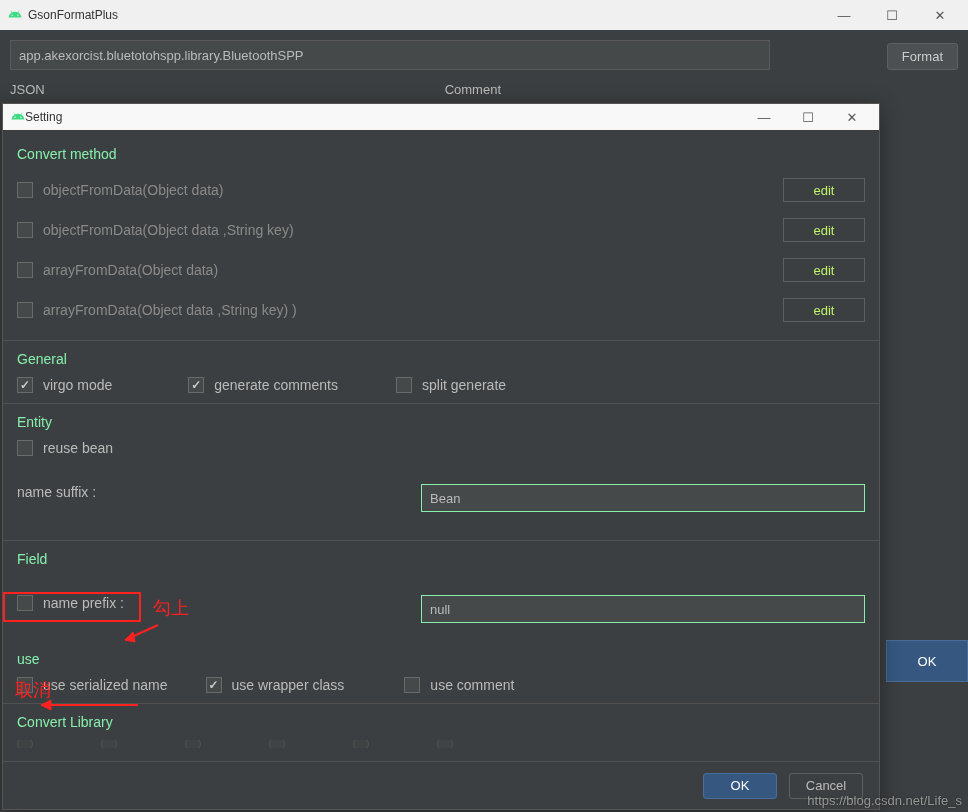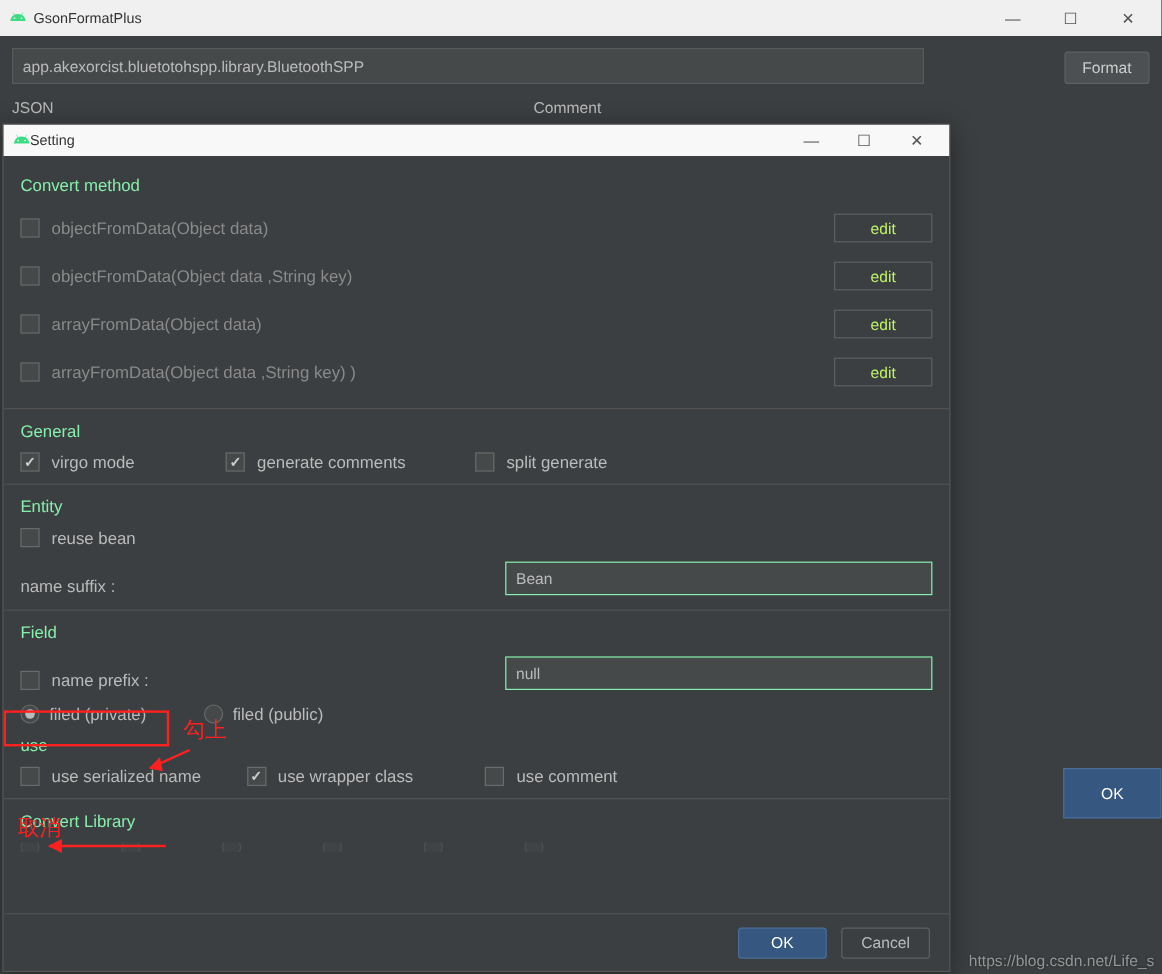--- a/index.html
+++ b/index.html
@@ -15,21 +15,21 @@
 .path-row { display: flex; gap: 12px; align-items: flex-end; }
 .path-input { flex: 0 0 760px; height: 30px; background: #45494a; border: 1px solid #5a5a5a; color: #bbb; padding: 0 8px; font-size: 13px; }
 .format-btn { margin-left: auto; background: #4c5052; border: 1px solid #5e6060; color: #ccc; padding: 5px 14px; font-size: 13px; border-radius: 3px; cursor: pointer; }
 .tabs-row { display: flex; margin-top: 12px; font-size: 13px; color: #bbb; }
 .tabs-row .tab { margin-right: 400px; }
 
 
 .parent-ok { position: absolute; right: 0; top: 640px; width: 82px; height: 42px; background: #365880; border: 1px solid #4a6e99; color: #fff; font-size: 13px; display: flex; align-items: center; justify-content: center; cursor: pointer; }
 
 
-.dialog { position: absolute; left: 2px; top: 103px; width: 790px; height: 707px; background: #3c3f41; border: 1px solid #555; box-shadow: 0 4px 20px rgba(0,0,0,0.4); display: flex; flex-direction: column; }
+.dialog { position: absolute; left: 2px; top: 103px; width: 878px; height: 707px; background: #3c3f41; border: 1px solid #555; box-shadow: 0 4px 20px rgba(0,0,0,0.4); display: flex; flex-direction: column; }
 .dialog-titlebar { height: 26px; background: #f8f8f8; display: flex; align-items: center; padding: 0 8px; color: #333; font-size: 12px; }
 .dialog-titlebar .win-controls { margin-left: auto; display: flex; gap: 6px; }
 .dialog-titlebar .win-btn { width: 38px; height: 24px; display: flex; align-items: center; justify-content: center; font-size: 13px; color: #555; cursor: pointer; }
 
 .dialog-body { flex: 1; padding: 12px 14px; overflow: hidden; position: relative; color: #bbb; font-size: 14px; }
 
 .section-title { font-size: 14px; color: #86efac; margin: 4px 0 8px 0; }
 .divider { border-bottom: 1px solid #515151; margin: 10px -14px; }
 
 .method-row { display: flex; align-items: center; padding: 8px 0; }
@@ -37,21 +37,21 @@
 .checkbox.checked::after { content: "✓"; color: #ccc; font-size: 12px; font-weight: bold; }
 .radio { width: 16px; height: 16px; border: 1px solid #6a6a6a; border-radius: 50%; background: #45494a; margin-right: 8px; display: inline-flex; align-items: center; justify-content: center; cursor: pointer; flex-shrink: 0; }
 .radio.selected::after { content: ""; width: 8px; height: 8px; background: #bbb; border-radius: 50%; }
 .method-label { color: #8a8a8a; font-size: 14px; }
 .edit-btn { margin-left: auto; width: 82px; height: 24px; background: transparent; border: 1px solid #5e6060; color: #bef264; font-size: 13px; cursor: pointer; }
 
 .row-flex { display: flex; align-items: center; gap: 32px; margin: 10px 0; }
 .opt { display: flex; align-items: center; }
 .opt-label { color: #bbb; font-size: 14px; }
 
-.form-row { display: flex; align-items: flex-end; margin: 12px 0; }
+.form-row { display: flex; align-items: flex-start; margin: 28px 0; }
 .form-label { width: 404px; color: #bbb; font-size: 14px; }
 .form-input { flex: 1; height: 28px; background: #45494a; border: 1px solid #86efac; color: #bbb; padding: 0 8px; font-size: 13px; }
 
 .red-box { position: absolute; border: 2px solid #ff2020; pointer-events: none; }
 .red-anno { position: absolute; color: #ff2020; font-size: 18px; pointer-events: none; font-family: "Microsoft YaHei", sans-serif; }
 .red-arrow { position: absolute; stroke: #ff2020; fill: #ff2020; pointer-events: none; }
 
 .dialog-footer { height: 48px; border-top: 1px solid #515151; display: flex; align-items: center; justify-content: flex-end; padding: 0 16px; gap: 12px; }
 .dlg-ok { width: 74px; height: 26px; background: #365880; border: 1px solid #4a6e99; color: #fff; font-size: 13px; cursor: pointer; border-radius: 3px; }
 .dlg-cancel { width: 74px; height: 26px; background: transparent; border: 1px solid #5e6060; color: #bbb; font-size: 13px; cursor: pointer; border-radius: 3px; }
@@ -162,30 +162,20 @@
 
     <div class="divider"></div>
     <div class="section-title">Field</div>
     <div class="form-row">
       <span class="form-label" style="display:flex;align-items:center">
           <span class="checkbox"></span>
           <span>name prefix :</span>
         </span>
       <input class="form-input" value="null" style="">
     </div>
-    <div class="row-flex" style="gap:48px">
-      <div class="opt">
-          <span class="radio selected"></span>
-          <span class="opt-label">filed (private)</span>
-        </div>
-      <div class="opt">
-          <span class="radio"></span>
-          <span class="opt-label">filed (public)</span>
-        </div>
-    </div>
 
     <div class="section-title" style="margin-top:2px">use</div>
     <div class="row-flex">
       <div class="opt">
           <span class="checkbox"></span>
           <span class="opt-label">use serialized name</span>
         </div>
       <div class="opt" style="margin-left:6px">
           <span class="checkbox checked"></span>
           <span class="opt-label">use wrapper class</span>

